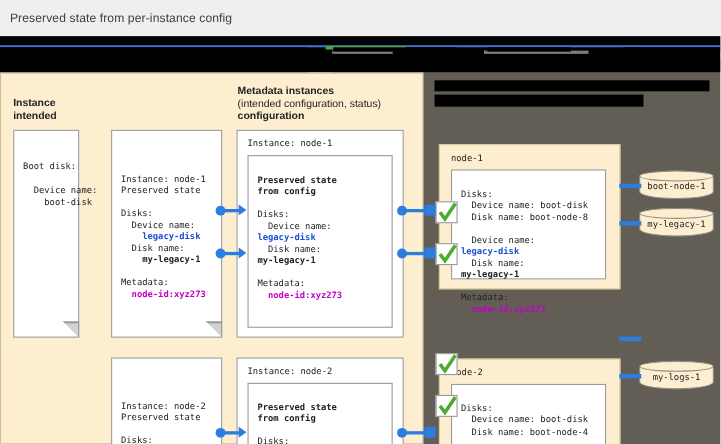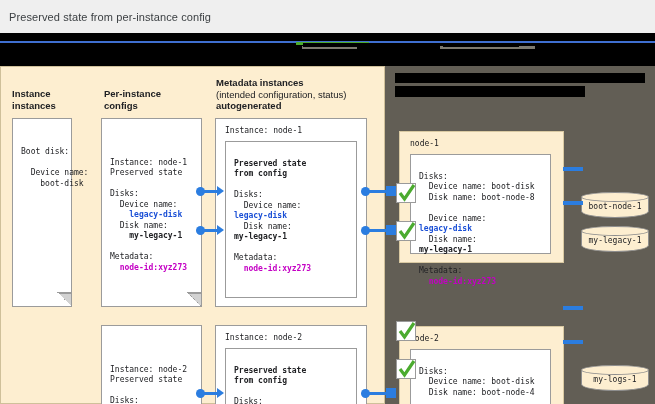--- a/index.html
+++ b/index.html
@@ -117,21 +117,21 @@
   }
   .chk svg{position:absolute;left:0px;top:-1px;}
 
   
   .disk{
     position:absolute;width:68px;height:26px;
     background:#fdeed0;border:1px solid #8d8d8d;
     border-radius:50%/26%;
     box-sizing:border-box;
     font-family:"DejaVu Sans Mono", monospace;font-size:8px;color:#202124;
-    display:flex;align-items:center;justify-content:center;margin-top:37px;
+    display:flex;align-items:center;justify-content:center;
   }
   .disk::before{
     content:"";position:absolute;left:-1px;top:-1px;width:68px;height:10px;
     border:1px solid #8d8d8d;border-radius:50%;
     background:#fdeed0;box-sizing:border-box;
   }
   .disk span{position:relative;z-index:2;padding-top:3px;}
 
   
   .dot{position:absolute;width:9px;height:9px;border-radius:50%;background:#2b7de0;}
@@ -180,32 +180,28 @@
 
     <div class="right-panel">
       <div class="right-head">
         <span class="rr" style="left:0px;top:0px;width:250px;height:10px;"></span>
         <span class="rr" style="left:0px;top:13px;width:190px;height:11px;"></span>
       </div>
     </div>
 
     <div class="col-head" style="left:12px;top:22px;">
       <div>Instance</div>
-      <div>instances</div>
-    </div>
-
-    <div class="col-head" style="left:104px;top:22px;">
-      <div>Per-instance</div>
-      <div>configs</div>
-    </div>
+      <div>intended</div>
+    </div>
+
 
     <div class="col-head" style="left:216px;top:11px;">
       <div>Metadata instances</div>
       <div class="sub">(intended configuration, status)</div>
-      <div>autogenerated</div>
+      <div>configuration</div>
     </div>
 
     <div class="note" style="left:12px;top:52px;width:60px;height:189px;">
       <div class="body">Boot disk:
 
   Device name:
     boot-disk</div>
       <span class="fold"></span>
     </div>
 

